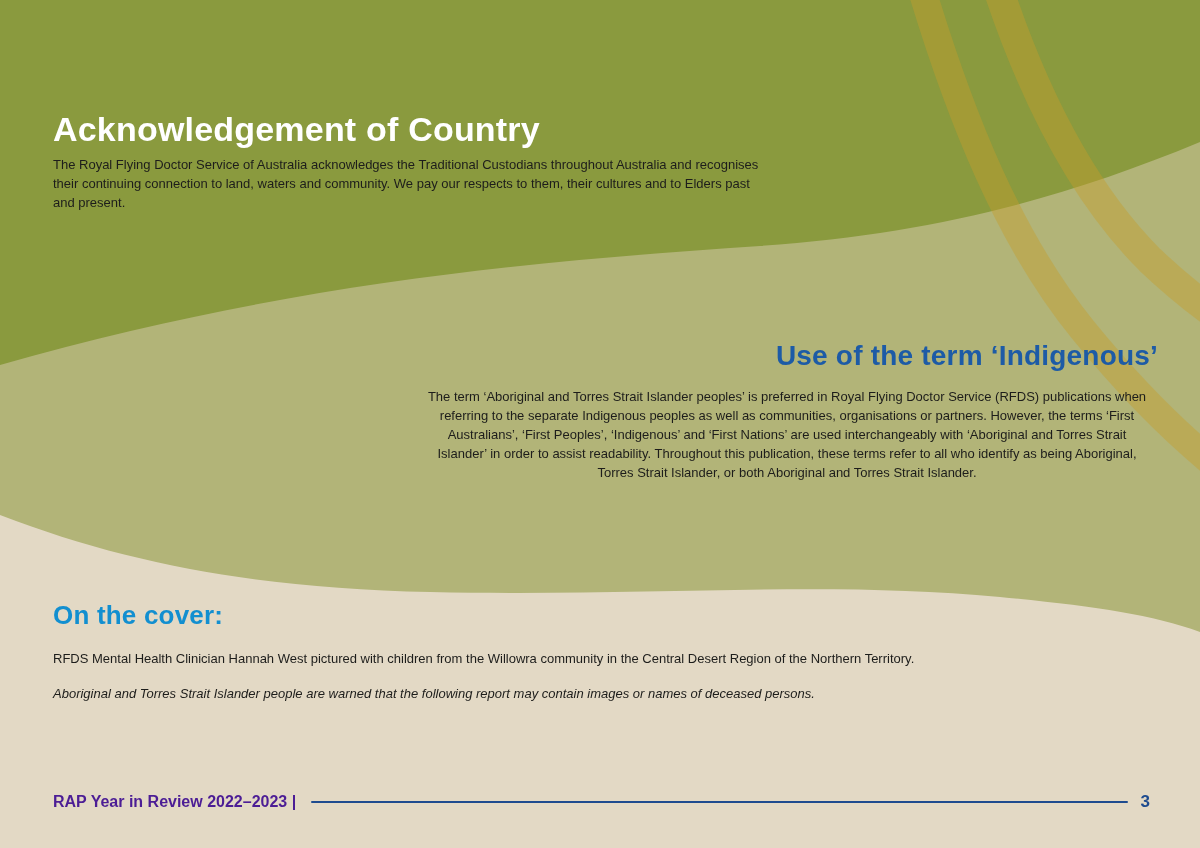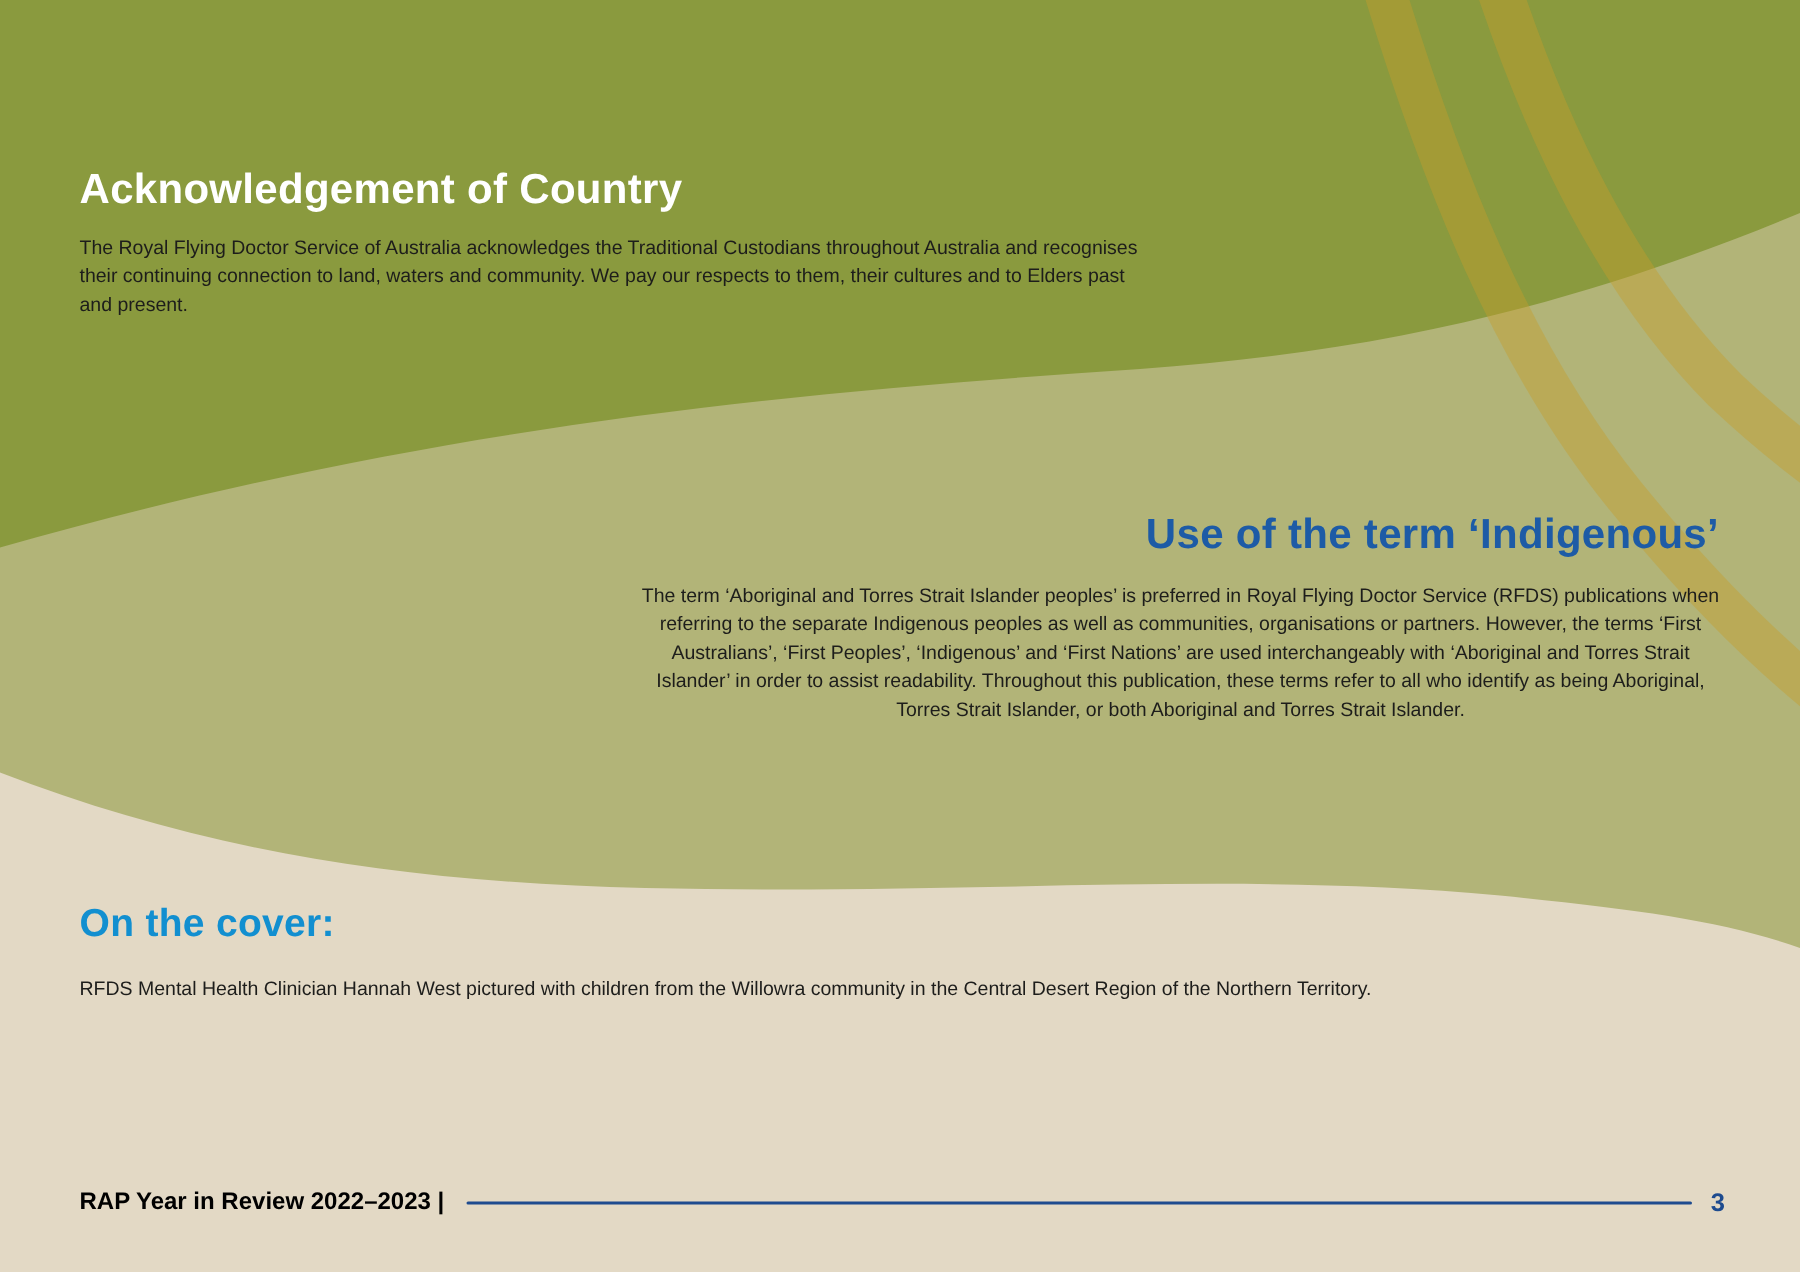--- a/index.html
+++ b/index.html
@@ -6,42 +6,42 @@
   #page{
     position:relative;
     width:1200px;height:848px;
     overflow:hidden;
     font-family:"Liberation Sans", sans-serif;
     background:#8a9a3e;
   }
   #bg{position:absolute;inset:0;}
   .abs{position:absolute;}
   .h1{
-    font-size:28px;font-weight:bold;letter-spacing:.2px;
+    font-size:34px;font-weight:bold;letter-spacing:.2px;
     color:#ffffff;
   }
   .h2{
     font-size:28px;font-weight:bold;letter-spacing:.2px;
     color:#1d5ba6;text-align:right;
   }
   .h3{
     font-size:26px;font-weight:bold;letter-spacing:.2px;
     color:#128fd0;
   }
   .body-text{
     font-size:13px;line-height:19px;color:#1d1d1b;
   }
   .right{text-align:center;}
   .italic{font-style:italic;}
   #footer{
     position:absolute;left:53px;right:50px;top:792px;
     display:flex;align-items:center;
     font-size:16px;white-space:nowrap;
   }
-  #footer .bold-part{color:#000000;font-weight:bold;}
+  #footer .bold-part{color:#4c1d95;font-weight:bold;}
   #footer .reg-part{color:#6b675f;letter-spacing:.6px;margin-left:6px;}
   #footer .rule{
     flex:1;height:2px;background:#1e4b8f;
     margin:0 13px 0 15px;border-radius:1px;
   }
   #footer .page-num{color:#1e4b8f;font-weight:bold;font-size:17px;}
 </style>
 </head>
 <body>
 
@@ -52,28 +52,29 @@
     <path d="M 0 365 C 280 285, 520 262, 760 246 C 930 234, 1060 200, 1200 142 L 1200 848 L 0 848 Z" fill="#b2b478"></path>
     <path d="M 916 -30 C 960 120, 1010 240, 1083 330 C 1140 400, 1200 460, 1270 505" fill="none" stroke="#c59e2b" stroke-opacity="0.42" stroke-width="28"></path>
     <path d="M 992 -30 C 1030 90, 1080 190, 1150 260 C 1205 312, 1265 352, 1330 382" fill="none" stroke="#c59e2b" stroke-opacity="0.42" stroke-width="30"></path>
     <path d="M 0 515 C 130 565, 260 588, 430 592 C 650 597, 820 580, 1000 597 C 1090 606, 1150 614, 1200 632 L 1200 848 L 0 848 Z" fill="#e3d9c5"></path>
   </svg>
 
   <div class="abs h1" style="left:53px;top:110px;">Acknowledgement of Country</div>
 
   <div class="abs body-text" style="left:53px;top:155px;width:718px;">The Royal Flying Doctor Service of Australia acknowledges the Traditional Custodians throughout Australia and recognises their continuing connection to land, waters and community. We pay our respects to them, their cultures and to Elders past and present.</div>
 
-  <div class="abs h2" style="right:54px;top:340px;width:700px;">Use of the term ‘Indigenous’</div>
+  <div class="abs h2" style="right:42px;top:340px;width:700px;">Use of the term ‘Indigenous’</div>
 
   <div class="abs body-text right" style="right:50px;top:387px;width:726px;">The term ‘Aboriginal and Torres Strait Islander peoples’ is preferred in Royal Flying Doctor Service (RFDS) publications when referring to the separate Indigenous peoples as well as communities, organisations or partners. However, the terms ‘First Australians’, ‘First Peoples’, ‘Indigenous’ and ‘First Nations’ are used interchangeably with ‘Aboriginal and Torres Strait Islander’ in order to assist readability. Throughout this publication, these terms refer to all who identify as being Aboriginal, Torres Strait Islander, or both Aboriginal and Torres Strait Islander.</div>
 
   <div class="abs body-text" style="left:53px;top:649px;width:1060px;">RFDS Mental Health Clinician Hannah West pictured with children from the Willowra community in the Central Desert Region of the Northern Territory.</div>
 
   <div class="abs h3" style="left:53px;top:600px;">On the cover:</div>
 
+  <div class="abs body-text italic" style="left:53px;top:684px;width:1060px;">Aboriginal and Torres Strait Islander people are warned that the following report may contain images or names of deceased persons.</div>
 
   <div id="footer">
     <span class="bold-part">RAP Year in Review 2022–2023 |</span>
     <span class="rule"></span>
     <span class="page-num">3</span>
   </div>
 
 </div>
 
 </body></html>

